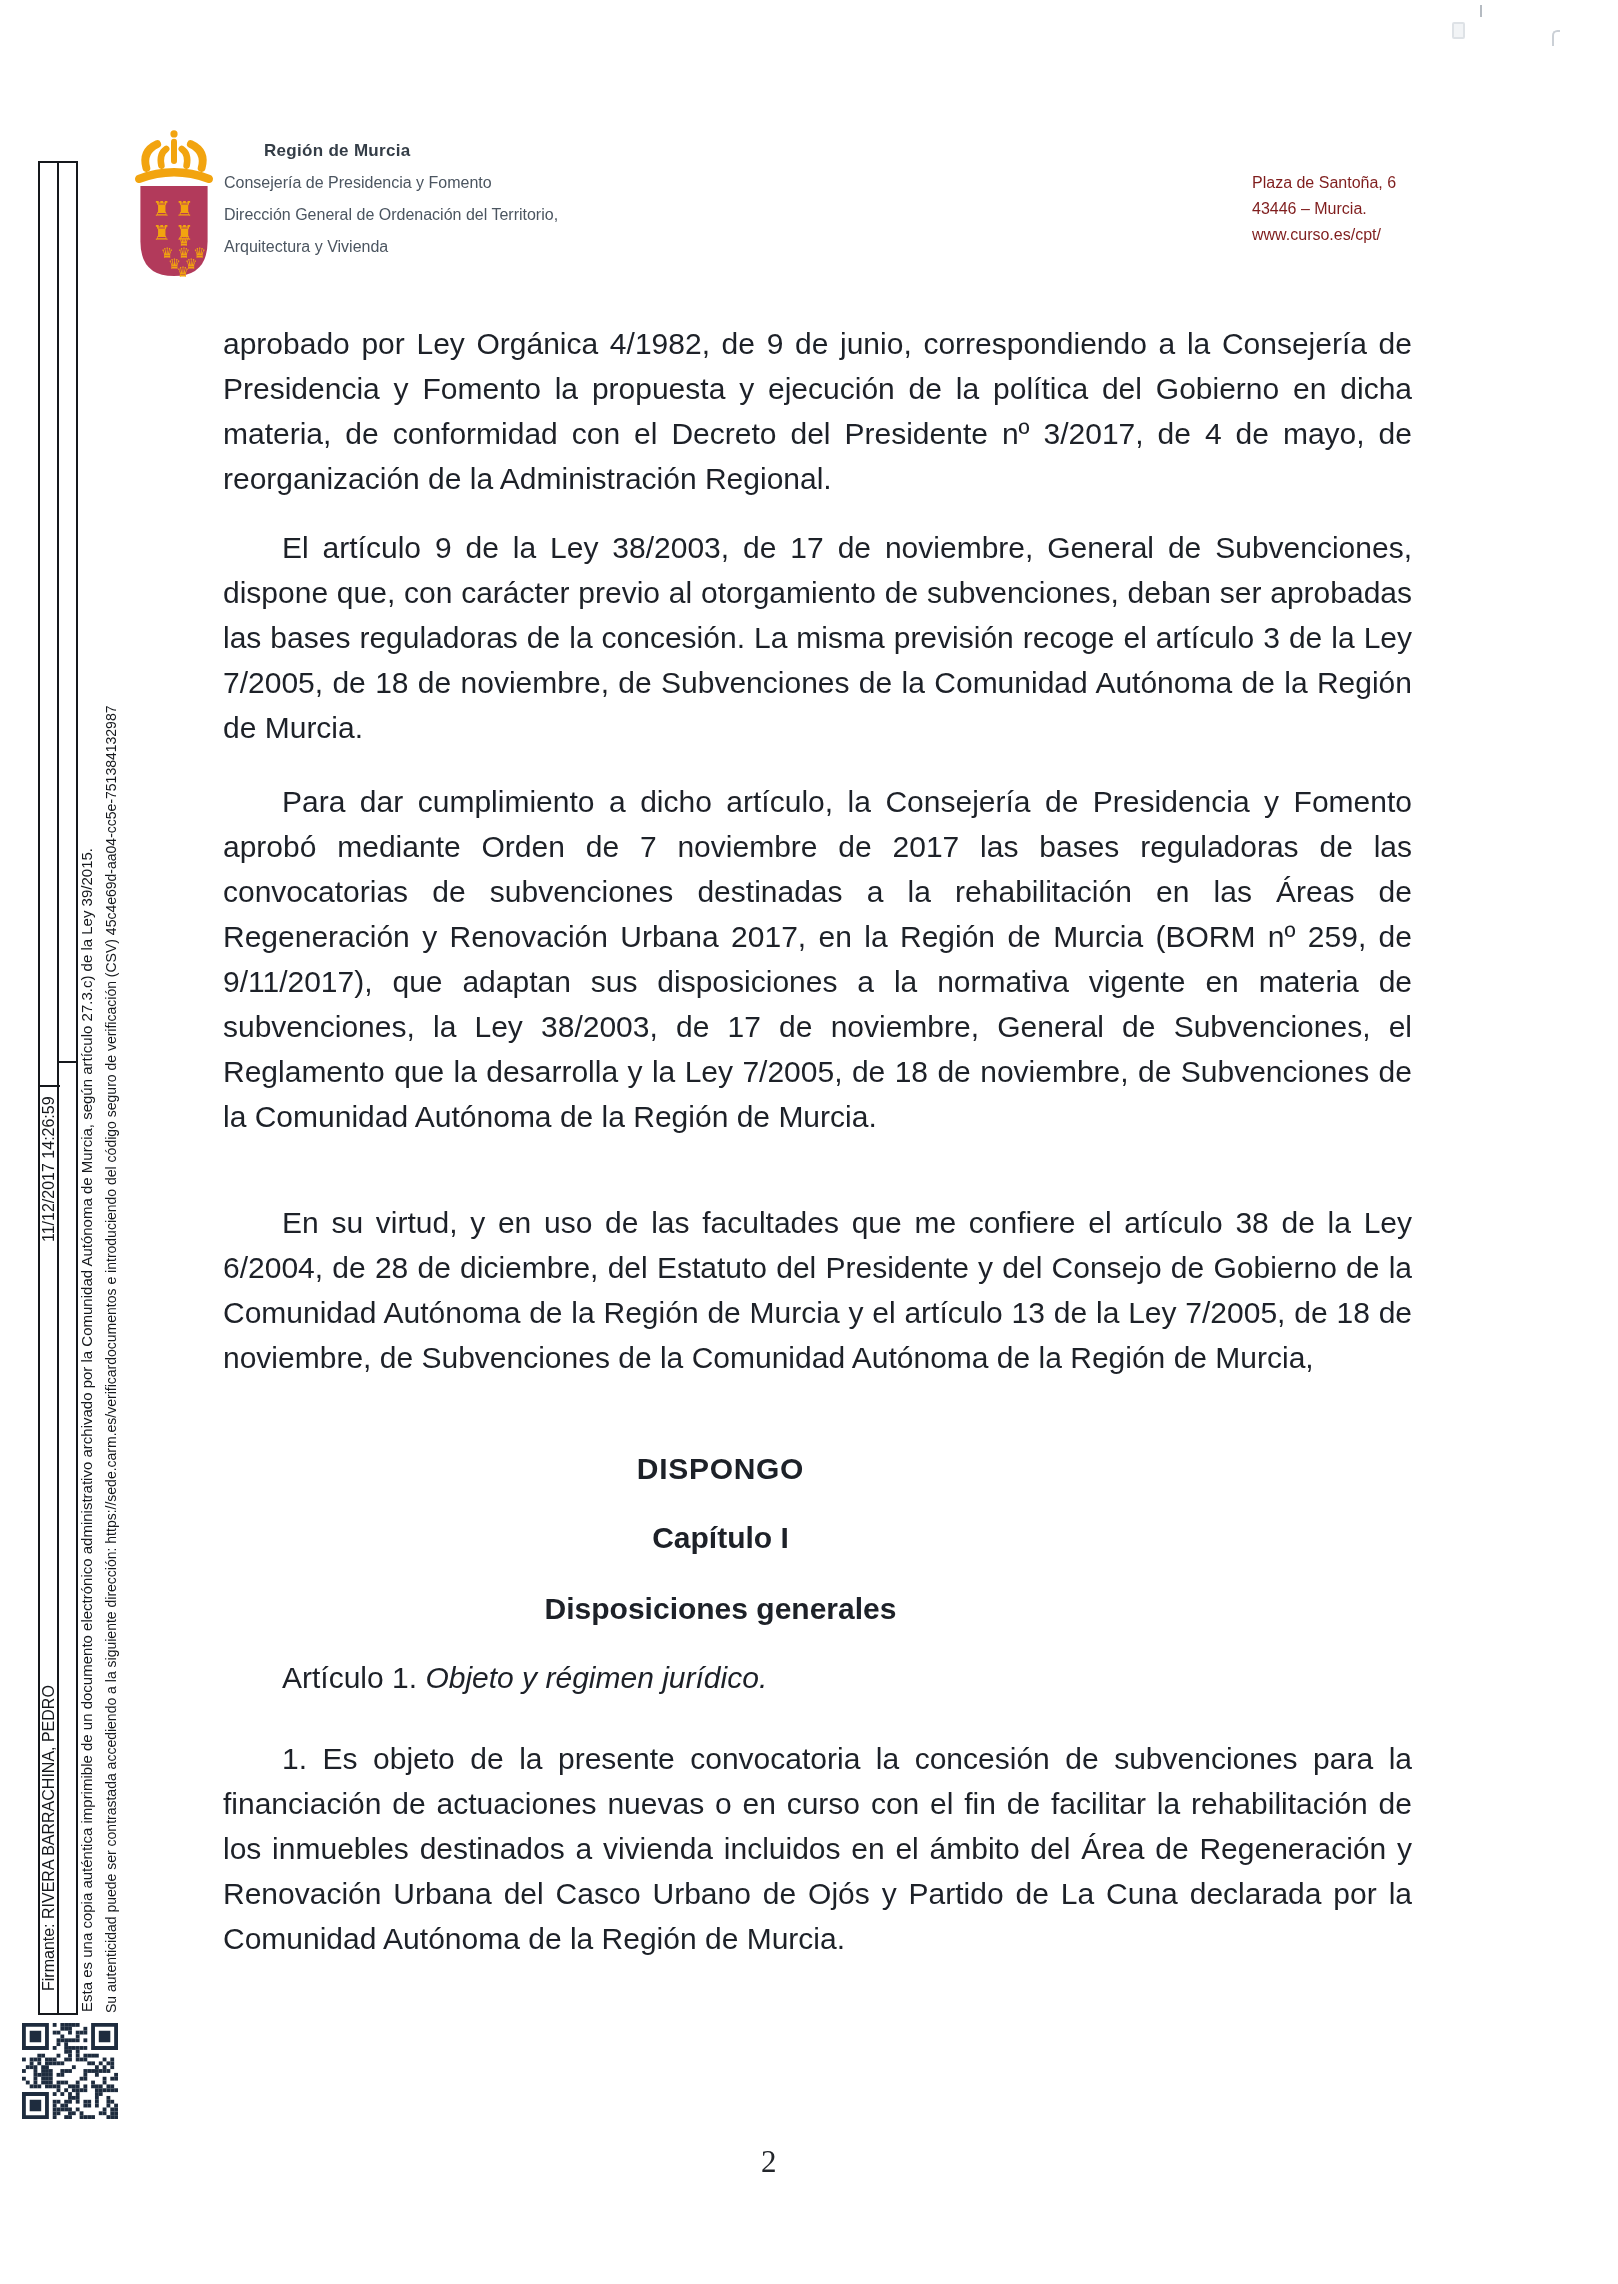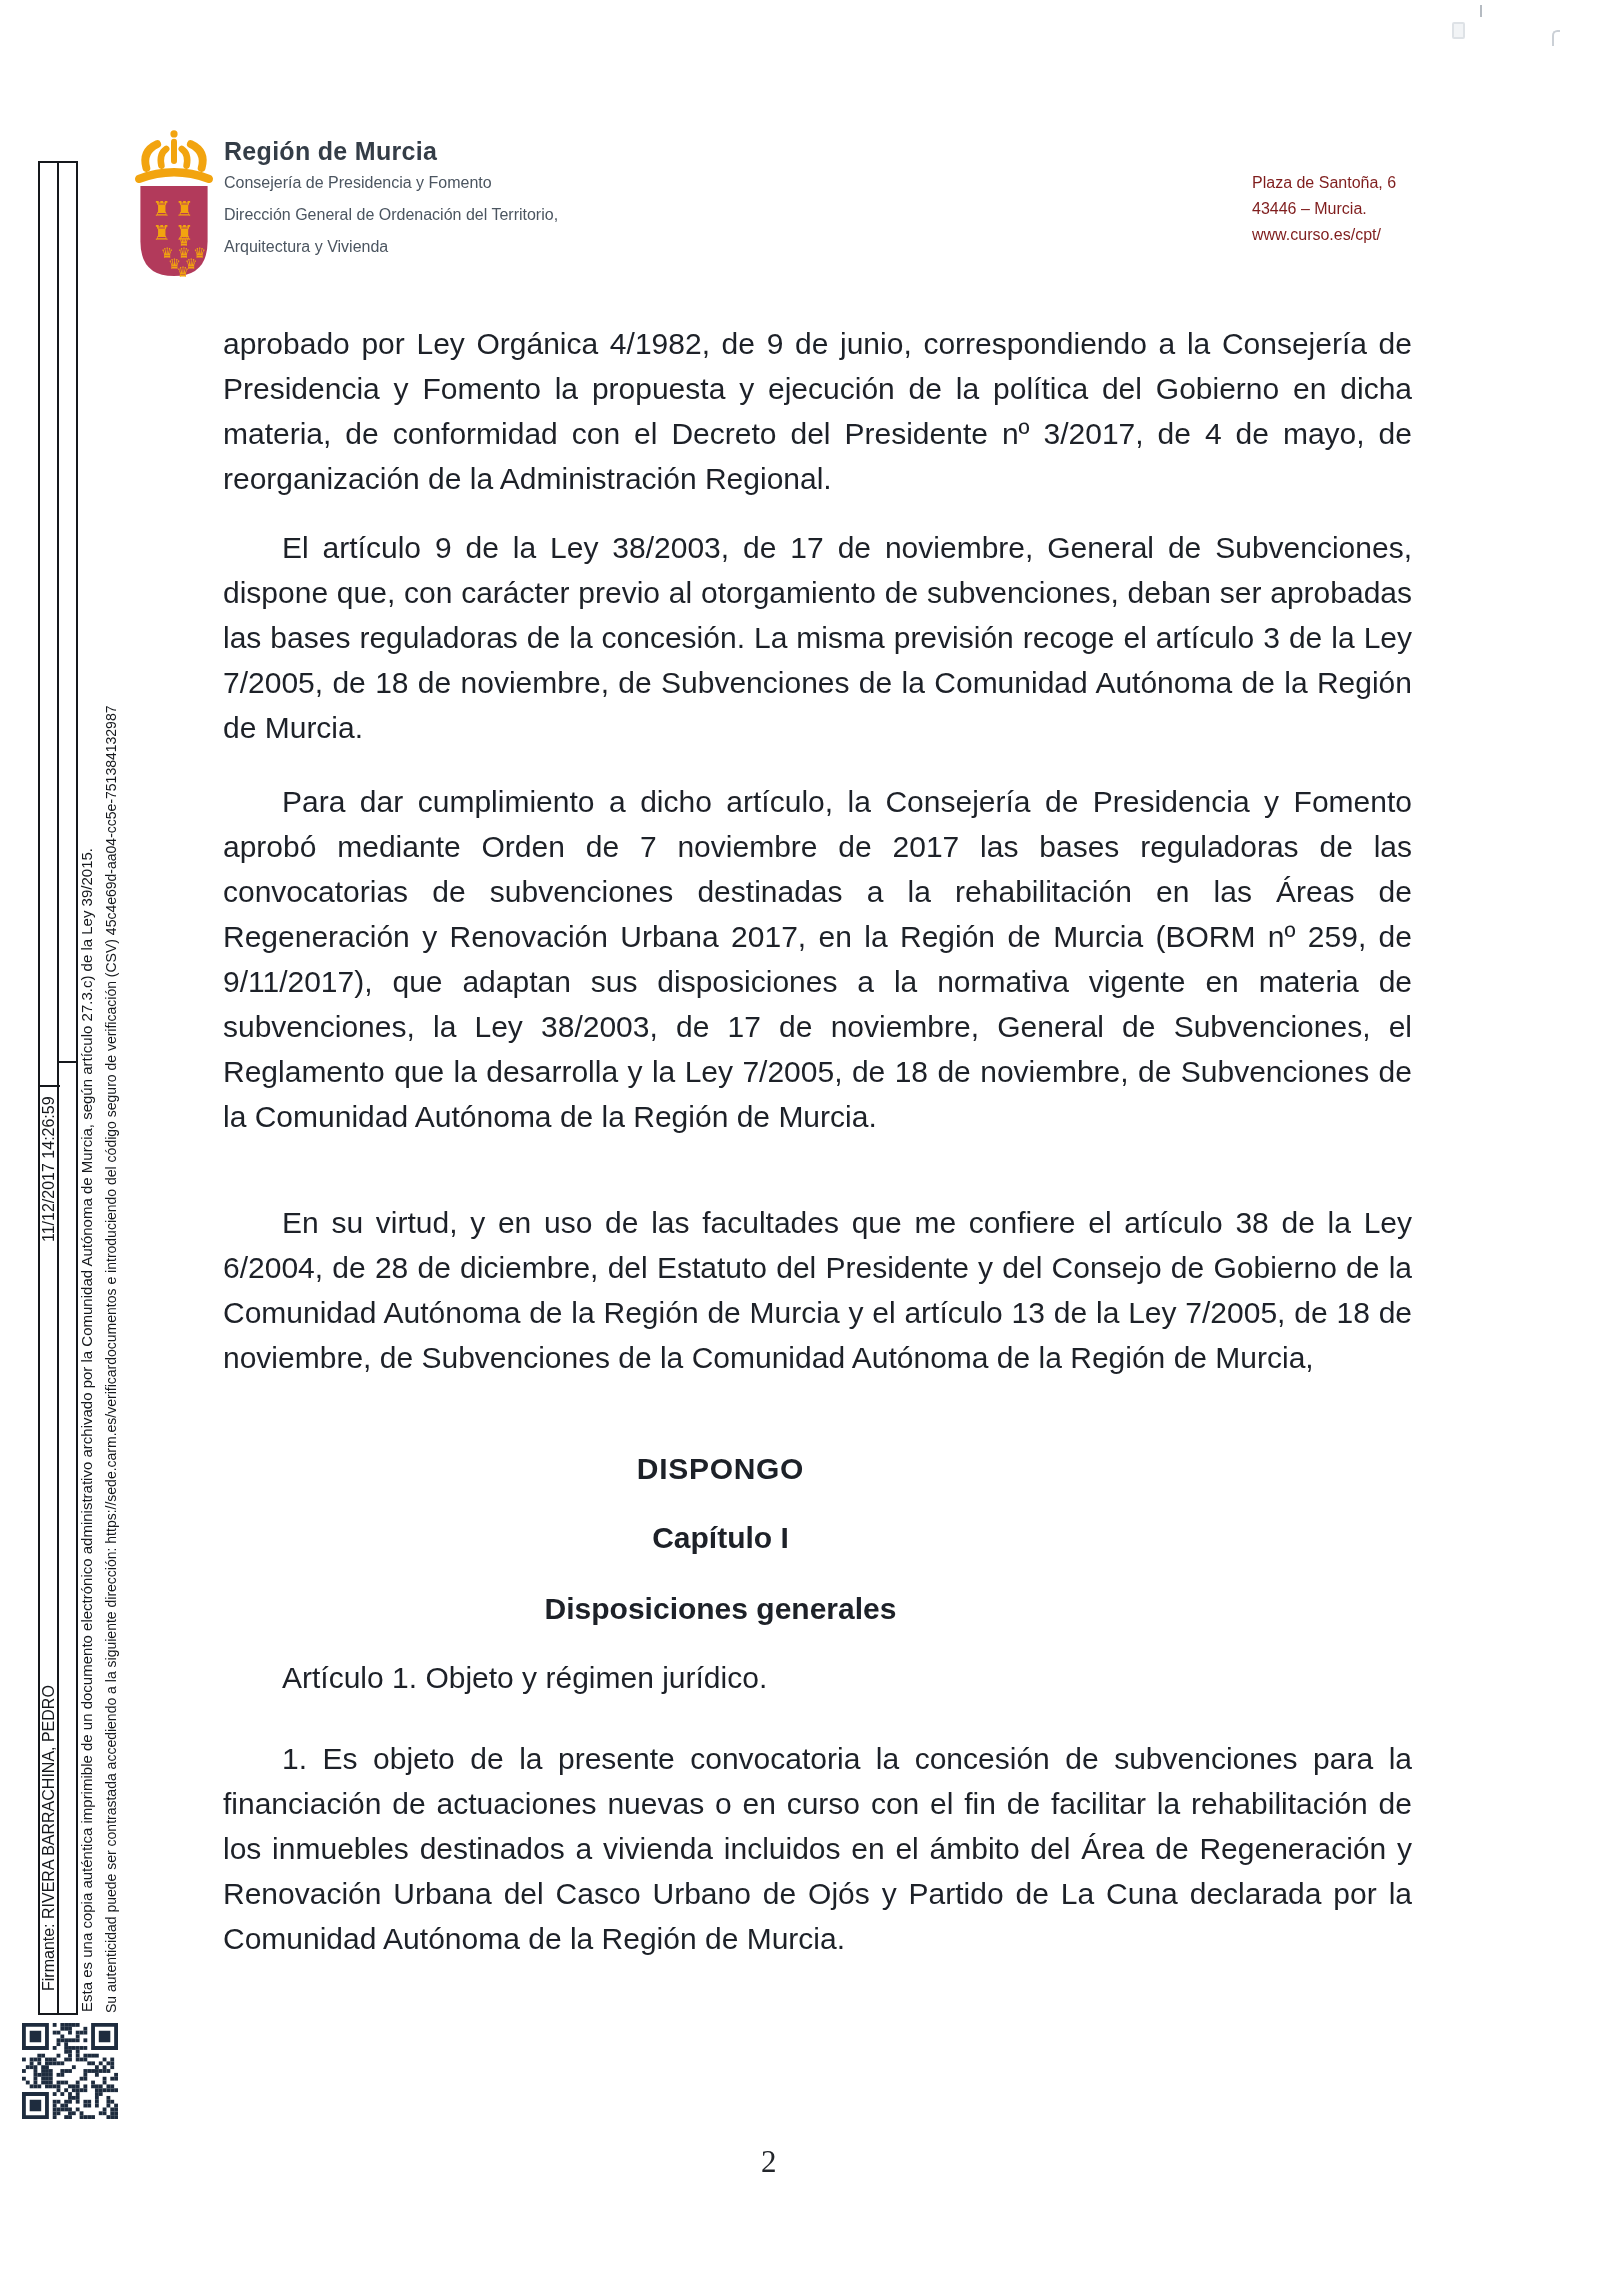--- a/index.html
+++ b/index.html
@@ -3,30 +3,30 @@
 <meta charset="utf-8">
 <style>
   html,body{margin:0;padding:0;}
   body{
     width:1618px;height:2284px;background:#ffffff;position:relative;overflow:hidden;
     font-family:"Liberation Sans",sans-serif;color:#1d2128;
   }
   .abs{position:absolute;}
   
   .dept{position:absolute;left:224px;top:135px;}
-  .dept .title{font-size:25px;font-weight:bold;color:#343d47;line-height:32px;letter-spacing:0.3px;}
+  .dept .title{font-size:17px;font-weight:bold;color:#343d47;line-height:32px;letter-spacing:0.3px;margin-left:40px;}
   .dept .line{font-size:16px;color:#4b5560;line-height:32px;font-weight:400;}
   .address{position:absolute;left:1252px;top:170px;font-size:16px;color:#7f1d1d;line-height:26px;}
   
   .para{position:absolute;left:223px;width:1189px;font-size:30px;line-height:45px;
         text-align:justify;color:#1d2128;}
   .indent{text-indent:59px;}
   .head{position:absolute;left:126px;width:1189px;font-size:30px;line-height:45px;
         font-weight:bold;text-align:center;color:#1d2128;}
-  .it{}
+  .it{font-style:italic;}
   
   .vtext{position:absolute;transform:rotate(-90deg);transform-origin:0 0;
          white-space:nowrap;color:#15181c;}
   .boxline{position:absolute;background:#15181c;}
   .sigbox{position:absolute;left:38px;top:161px;width:40px;height:1854px;
           border:2px solid #15181c;box-sizing:border-box;background:transparent;}
   
   .pagenum{position:absolute;left:761px;top:2144px;font-family:"Liberation Serif",serif;
            font-size:31px;color:#23262b;}
   

